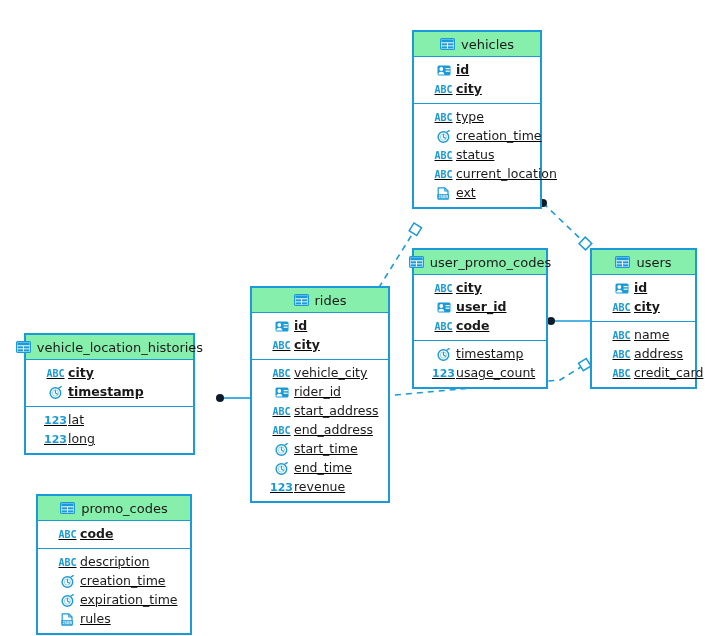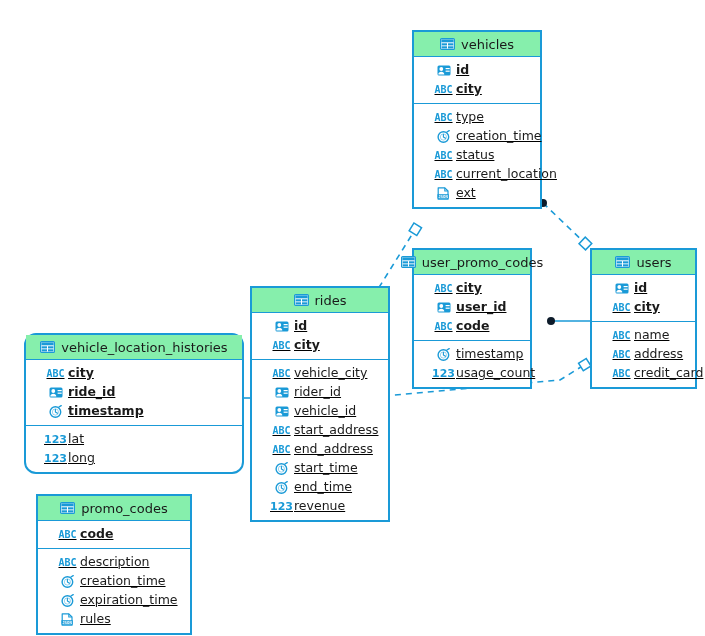--- a/index.html
+++ b/index.html
@@ -166,21 +166,21 @@
               <path d="M1.2 0.8 h6.6 l3.2 3.2 v8.2 h-9.8 z" fill="#fff" stroke="#1a9ad7" stroke-width="1.2" stroke-linejoin="round"></path>
               <path d="M7.8 0.8 v3.2 h3.2" fill="none" stroke="#1a9ad7" stroke-width="1.1"></path>
               <rect x="0.4" y="7.2" width="11.4" height="4.4" fill="#1a9ad7"></rect>
               <text x="6.1" y="10.8" font-size="4.1" font-family="DejaVu Sans Mono, monospace" font-weight="bold" fill="#fff" text-anchor="middle">JSON</text>
             </svg>
           </span>
           <span class="fname">ext</span>
         </div>
       </div>
     </div>
-    <div class="tbl" style="left: 412px; top: 248px; width: 120px;">
+    <div class="tbl" style="left: 412px; top: 248px; width: 136px;">
       <div class="tbl-hdr">
         <span class="ico">
           <svg width="15" height="12" viewBox="0 0 15 12">
             <rect x="0.6" y="0.6" width="13.8" height="10.8" rx="1" fill="#fff" stroke="#1a9ad7" stroke-width="1.2"></rect>
             <rect x="1.4" y="1.4" width="12.2" height="2.9" fill="#1a9ad7"></rect>
             <rect x="1.7" y="5.3" width="5.3" height="2.1" fill="#1a9ad7"></rect>
             <rect x="8.0" y="5.3" width="5.3" height="2.1" fill="#1a9ad7"></rect>
             <rect x="1.7" y="8.3" width="5.3" height="2.1" fill="#1a9ad7"></rect>
             <rect x="8.0" y="8.3" width="5.3" height="2.1" fill="#1a9ad7"></rect>
           </svg>
@@ -317,32 +317,20 @@
               <rect x="0.5" y="0.5" width="13" height="10" rx="1.5" fill="#1a9ad7"></rect>
               <circle cx="4.3" cy="4" r="1.9" fill="#fff"></circle>
               <path d="M1.3 9.4c0-1.8 1.4-2.7 3-2.7s3 .9 3 2.7z" fill="#fff"></path>
               <rect x="8.6" y="3" width="4.1" height="1.2" fill="#fff"></rect>
               <rect x="8.6" y="5.6" width="4.1" height="1.2" fill="#fff"></rect>
             </svg>
           </span>
           <span class="fname">rider_id</span>
         </div>
         <div class="fld">
-          <span class="ico">
-            <svg width="14" height="11" viewBox="0 0 14 11">
-              <rect x="0.5" y="0.5" width="13" height="10" rx="1.5" fill="#1a9ad7"></rect>
-              <circle cx="4.3" cy="4" r="1.9" fill="#fff"></circle>
-              <path d="M1.3 9.4c0-1.8 1.4-2.7 3-2.7s3 .9 3 2.7z" fill="#fff"></path>
-              <rect x="8.6" y="3" width="4.1" height="1.2" fill="#fff"></rect>
-              <rect x="8.6" y="5.6" width="4.1" height="1.2" fill="#fff"></rect>
-            </svg>
-          </span>
-          <span class="fname">vehicle_id</span>
-        </div>
-        <div class="fld">
           <span class="ico ico-abc">ABC</span>
           <span class="fname">start_address</span>
         </div>
         <div class="fld">
           <span class="ico ico-abc">ABC</span>
           <span class="fname">end_address</span>
         </div>
         <div class="fld">
           <span class="ico">
             <svg width="14" height="13" viewBox="0 0 14 13">
@@ -364,50 +352,38 @@
             </svg>
           </span>
           <span class="fname">end_time</span>
         </div>
         <div class="fld">
           <span class="ico ico-num">123</span>
           <span class="fname">revenue</span>
         </div>
       </div>
     </div>
-    <div class="tbl" style="left: 24px; top: 333px; width: 220px; border-radius: 12px;">
+    <div class="tbl" style="left: 24px; top: 333px; width: 171px;">
       <div class="tbl-hdr">
         <span class="ico">
           <svg width="15" height="12" viewBox="0 0 15 12">
             <rect x="0.6" y="0.6" width="13.8" height="10.8" rx="1" fill="#fff" stroke="#1a9ad7" stroke-width="1.2"></rect>
             <rect x="1.4" y="1.4" width="12.2" height="2.9" fill="#1a9ad7"></rect>
             <rect x="1.7" y="5.3" width="5.3" height="2.1" fill="#1a9ad7"></rect>
             <rect x="8.0" y="5.3" width="5.3" height="2.1" fill="#1a9ad7"></rect>
             <rect x="1.7" y="8.3" width="5.3" height="2.1" fill="#1a9ad7"></rect>
             <rect x="8.0" y="8.3" width="5.3" height="2.1" fill="#1a9ad7"></rect>
           </svg>
         </span>
         <span class="tbl-title">vehicle_location_histories</span>
       </div>
       <div class="sec keys">
         <div class="fld pk">
           <span class="ico ico-abc">ABC</span>
           <span class="fname">city</span>
-        </div>
-        <div class="fld pk">
-          <span class="ico">
-            <svg width="14" height="11" viewBox="0 0 14 11">
-              <rect x="0.5" y="0.5" width="13" height="10" rx="1.5" fill="#1a9ad7"></rect>
-              <circle cx="4.3" cy="4" r="1.9" fill="#fff"></circle>
-              <path d="M1.3 9.4c0-1.8 1.4-2.7 3-2.7s3 .9 3 2.7z" fill="#fff"></path>
-              <rect x="8.6" y="3" width="4.1" height="1.2" fill="#fff"></rect>
-              <rect x="8.6" y="5.6" width="4.1" height="1.2" fill="#fff"></rect>
-            </svg>
-          </span>
-          <span class="fname">ride_id</span>
         </div>
         <div class="fld pk">
           <span class="ico">
             <svg width="14" height="13" viewBox="0 0 14 13">
               <circle cx="6.4" cy="7" r="5.3" fill="#fff" stroke="#1a9ad7" stroke-width="1.4"></circle>
               <circle cx="6.4" cy="7" r="3.1" fill="none" stroke="#1a9ad7" stroke-width="0.8" opacity="0.55"></circle>
               <path d="M6.4 7 L6.4 4.3 M6.4 7 L8.5 8.2" stroke="#1a9ad7" stroke-width="1.1" stroke-linecap="round" fill="none"></path>
               <path d="M9.9 2 L12.2 0.6" stroke="#1a9ad7" stroke-width="1.3" stroke-linecap="round"></path>
             </svg>
           </span>

